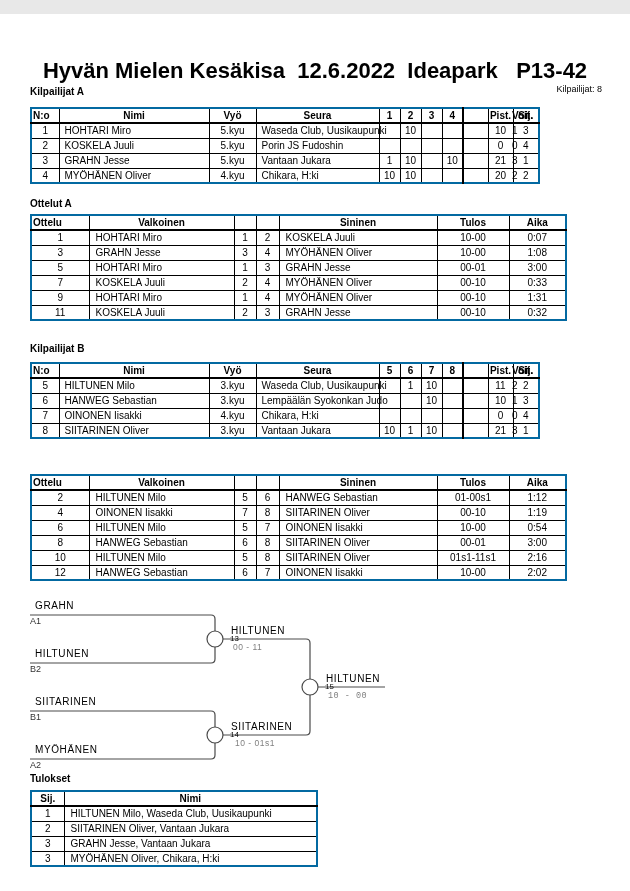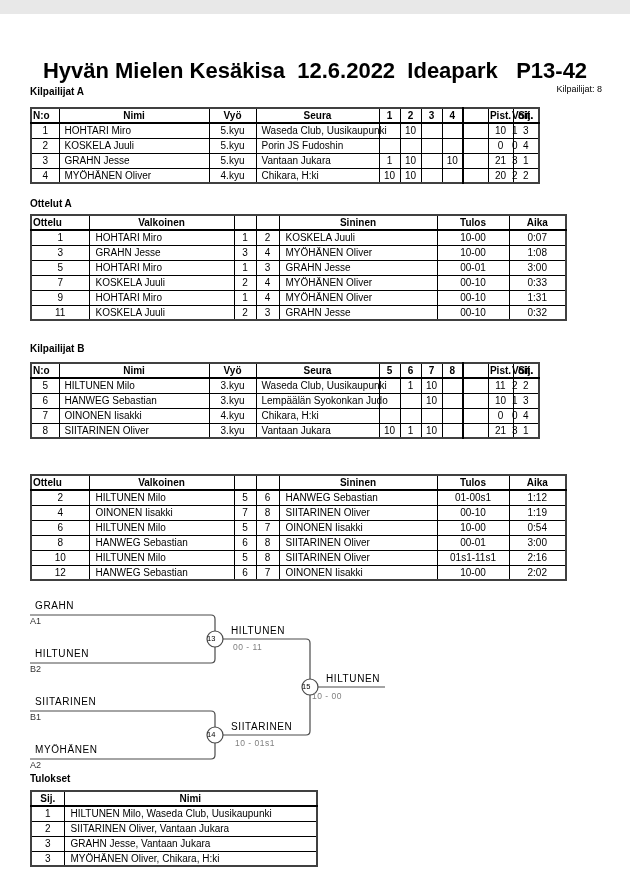--- a/index.html
+++ b/index.html
@@ -11,21 +11,21 @@
   .note  { position:absolute; top:70px; right:28px; font-size:9px; }
 
   .heading { position:absolute; font-size:10px; font-weight:bold; text-align:left; }
 
   table.tbl { position:absolute; border-collapse:collapse; table-layout:fixed;
               font-size:10px; background:#fff; }
   .tbl th, .tbl td { border:1px solid #000; text-align:center; white-space:nowrap;
                      overflow:visible; padding:0 1px; }
   .tbl th { height:15px; font-size:10px; font-weight:bold; }
   .tbl td { height:15px; }
-  .tbl { border:2px solid #404040; }
+  .tbl { border:2px solid #0369a1; }
   .tbl thead tr th { border-bottom:2px solid #000; }
 
   
   .kilp td:nth-child(2), .kilp td:nth-child(4) { text-align:left; padding-left:5px; }
   .kilp th:nth-child(1), .kilp td:nth-child(1) { }
   .kilp th:nth-child(1) { text-align:left; padding-left:1px; }
   .kilp th:nth-child(9), .kilp td:nth-child(9) { border-left:2px solid #000;padding-left:48px; }
 
   
   .ott th:nth-child(1) { text-align:left; padding-left:1px; }
@@ -34,21 +34,21 @@
   
   .tul td:nth-child(2) { text-align:left; padding-left:6px; }
 
   
   .bracket { position:absolute; top:583px; left:28px; width:580px; height:180px; }
   .bracket svg { position:absolute; top:0; left:0; }
   .bk-name { position:absolute; font-size:10px; letter-spacing:0.6px; white-space:nowrap; }
   .bk-seed { position:absolute; font-size:9px; color:#333; }
   .bk-score{ position:absolute; font-size:8.5px; color:#808080; letter-spacing:0.5px; }
   .bk-no   { position:absolute; width:32px; height:16px; line-height:16px;
-             text-align:left; font-size:7.5px; }
+             text-align:right; font-size:7.5px;font-family:Liberation Mono, monospace; }
 </style>
 </head>
 <body>
 
 <div class="page">
 
   <div class="title">Hyvän Mielen Kesäkisa  12.6.2022  Ideapark   P13-42</div>
   <div class="note">Kilpailijat: 8</div>
 
   <div class="heading" style="top:72px; left:30px; width:432px;">Kilpailijat A</div>
@@ -408,21 +408,21 @@
     <span class="bk-name" style="left:7px; top:99px;">SIITARINEN</span>
     <span class="bk-seed" style="left:2px; top:115px;">B1</span>
     <span class="bk-name" style="left:7px; top:147px;">MYÖHÄNEN</span>
     <span class="bk-seed" style="left:2px; top:163px;">A2</span>
     <span class="bk-no" style="left:179px; top:130px;">14</span>
     <span class="bk-name" style="left:203px; top:124px;">SIITARINEN</span>
     <span class="bk-score" style="left:207px; top:141px;">10 - 01s1</span>
 
     <span class="bk-no" style="left:274px; top:82px;">15</span>
     <span class="bk-name" style="left:298px; top:76px;">HILTUNEN</span>
-    <span class="bk-score" style="left:284px; top:94px;">10 - 00</span>
+    <span class="bk-score" style="left:300px; top:94px;font-family:Liberation Mono, monospace;">10 - 00</span>
   </div>
 
   <div class="heading" style="top:759px; left:30px; width:286px;">Tulokset</div>
   <table class="tbl tul" style="top:776px; left:30px; width:286px;">
     <colgroup>
         <col style="width:33px">
         <col style="width:253px">
       </colgroup>
     <thead>
         <tr>

